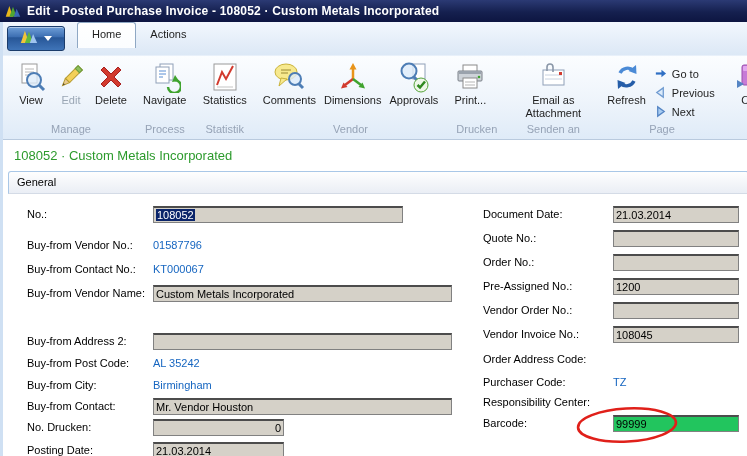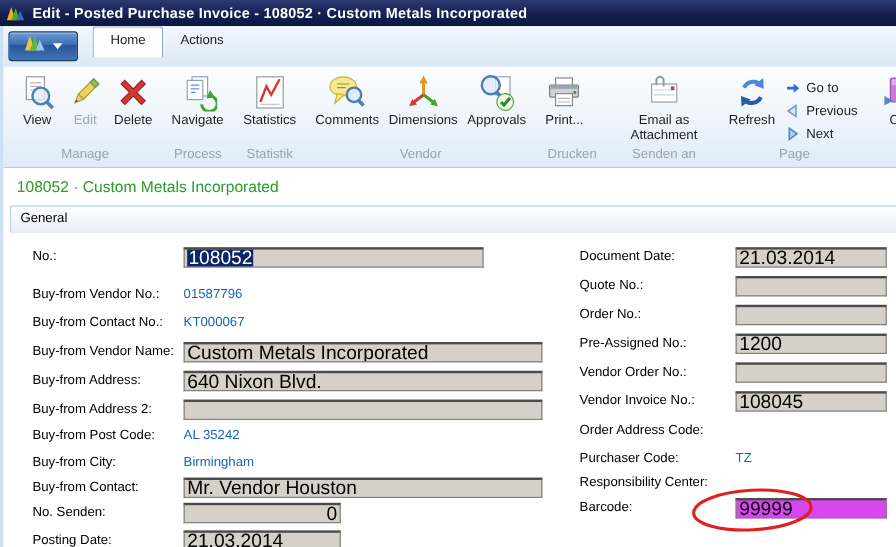--- a/index.html
+++ b/index.html
@@ -49,22 +49,22 @@
   .fasttab-header { position:absolute; left:5px; right:-2px; top:30px; height:23px;
     background:linear-gradient(#fefefe,#eaeef5); border:1px solid #a9c7e7; border-bottom:1px solid #d4dbe6;
     border-radius:3px 3px 0 0; font-size:11px; color:#000; line-height:21px; padding-left:8px; }
   .form { position:absolute; left:0; right:0; top:56px; height:260px; }
 
   .frow { position:absolute; left:0; right:0; height:18px; }
   .flabel { position:absolute; font-size:11px; line-height:17px; color:#000; white-space:nowrap; }
   .lbl-l { left:24px; } .lbl-r { left:480px; }
   .fval { position:absolute; left:150px; } .fval-r { position:absolute; left:610px; }
   .field { height:17px; background:#d5d1c8; border:1px solid #818181; border-top:2px solid #4c4c4c;
-    font-size:16px; line-height:13px; padding:1px 2px 0; color:#000; white-space:nowrap; overflow:hidden; }
-  .field.white { background:#d946ef; }
+    font-size:11px; line-height:13px; padding:1px 2px 0; color:#000; white-space:nowrap; overflow:hidden; }
+  .field.white { background:#22c55e; }
   .w250 { width:250px; } .w299 { width:299px; } .w131 { width:131px; } .w126 { width:126px; }
   .ta-right { text-align:right; }
   .sel { background:#0a246a; color:#fff; padding:0 1px; }
   .link { font-size:11px; line-height:17px; color:#1565c0; text-decoration:none; cursor:pointer; }
   .annotation { position:absolute; left:564px; top:207px; width:120px; height:44px; pointer-events:none; }
 </style>
 </head>
 <body>
 
 <div class="window">
@@ -341,42 +341,38 @@
           <span class="fval link">01587796</span>
         </div>
         <div class="frow" style="top:64px">
           <span class="flabel lbl-l">Buy-from Contact No.:</span>
           <span class="fval link">KT000067</span>
         </div>
         <div class="frow" style="top:88px">
           <span class="flabel lbl-l">Buy-from Vendor Name:</span>
           <div class="fval field w299">Custom Metals Incorporated</div>
         </div>
-        <div class="frow" style="top:112px">
-          <span class="flabel lbl-l">Buy-from Address:</span>
-          <div class="fval field w299">640 Nixon Blvd.</div>
-        </div>
         <div class="frow" style="top:136px">
           <span class="flabel lbl-l">Buy-from Address 2:</span>
           <div class="fval field w299"></div>
         </div>
         <div class="frow" style="top:158px">
           <span class="flabel lbl-l">Buy-from Post Code:</span>
           <span class="fval link">AL 35242</span>
         </div>
         <div class="frow" style="top:180px">
           <span class="flabel lbl-l">Buy-from City:</span>
           <span class="fval link">Birmingham</span>
         </div>
         <div class="frow" style="top:201px">
           <span class="flabel lbl-l">Buy-from Contact:</span>
           <div class="fval field w299">Mr. Vendor Houston</div>
         </div>
         <div class="frow" style="top:222px">
-          <span class="flabel lbl-l">No. Senden:</span>
+          <span class="flabel lbl-l">No. Drucken:</span>
           <div class="fval field w131 ta-right">0</div>
         </div>
         <div class="frow" style="top:245px">
           <span class="flabel lbl-l">Posting Date:</span>
           <div class="fval field w131">21.03.2014</div>
         </div>
 
         <div class="frow" style="top:9px">
           <span class="flabel lbl-r">Document Date:</span>
           <div class="fval-r field w126">21.03.2014</div>

